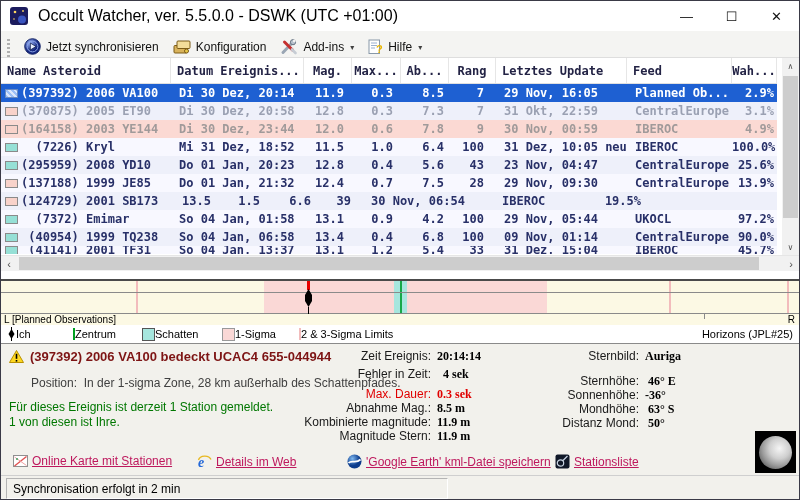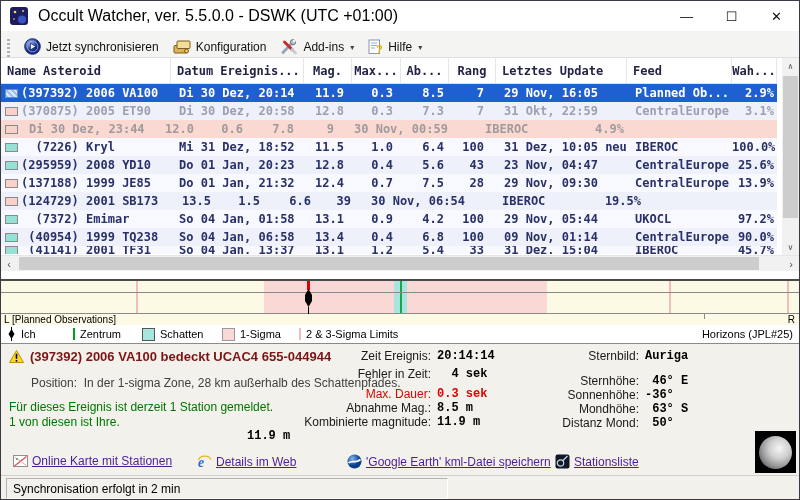--- a/index.html
+++ b/index.html
@@ -72,46 +72,46 @@
   .hline{position:absolute;left:0;right:0;height:1px;background:#8a8a8a;}
   .hl1{top:11px}.hl2{top:32px}
   .ctick{position:absolute;left:703px;top:33px;width:1px;height:5px;background:#8a8a8a;}
   .marker{position:absolute;left:303px;top:0;}
   .lab-l{position:absolute;left:3px;bottom:0;font-size:10px;color:#000;}
   .lab-r{position:absolute;right:4px;bottom:0;font-size:10px;color:#000;}
 
   
   .legendrow{position:absolute;top:324px;left:0;right:0;height:19px;background:#fff;border-bottom:1px solid #8a8a8a;
              font-size:11px;color:#000;box-sizing:border-box;}
-  .lg{position:absolute;top:0;height:18px;display:flex;align-items:center;gap:5px;white-space:nowrap;}
+  .lg{position:absolute;top:0;height:18px;display:flex;align-items:center;white-space:nowrap;}
   .lg-ich{left:6px}.lg-zentrum{left:72px}.lg-schatten{left:141px}.lg-sigma1{left:221px}.lg-sigma23{left:298px}
   .lg-source{right:6px}
   .sw-green{width:2px;height:12px;background:#00a020;}
   .sw-teal{width:11px;height:11px;background:#a6e6de;border:1px solid #555;}
   .sw-pink{width:11px;height:11px;background:#fad8d6;border:1px solid #999;}
   .sw-pline{width:2px;height:12px;background:#f2bcbc;}
 
   
   .details{position:absolute;top:343px;left:0;right:0;height:131px;background:#f2f1ec;}
   .d-title{position:absolute;left:8px;top:5px;display:flex;align-items:center;gap:6px;
            font-weight:bold;font-size:13px;color:#7d1414;white-space:nowrap;}
   .d-pos{position:absolute;left:30px;top:32px;font-size:12px;color:#404040;white-space:pre;}
   .d-green1{position:absolute;left:8px;top:56px;font-size:12px;color:#007700;}
   .d-green2{position:absolute;left:8px;top:71px;font-size:12px;color:#007700;}
   .d-mid{position:absolute;left:246px;top:5px;width:265px;}
   .d-right{position:absolute;left:470px;top:5px;width:250px;}
   .dfrow{display:flex;height:14px;align-items:center;}
   .dfrow .lbl{width:184px;text-align:right;font-size:12px;color:#1a1a1a;padding-right:6px;white-space:nowrap;}
   .d-right .dfrow .lbl{width:168px;}
-  .dfrow .val{font-family:Liberation Mono, monospace;font-weight:bold;font-size:12px;color:#000;white-space:pre;}
+  .dfrow .val{font-family:Liberation Serif, serif;font-weight:bold;font-size:12px;color:#000;white-space:pre;}
   .gap-a{margin-top:4px}.gap-b{margin-top:6px}.gap-c{margin-top:11px}
   .alert .lbl,.alert .val{color:#e00000;}
 
   
-  .link{position:absolute;top:453px;display:flex;align-items:center;gap:4px;font-size:12px;color:#4c1d95;
+  .link{position:absolute;top:453px;display:flex;align-items:center;gap:4px;font-size:12px;color:#be185d;
         text-decoration:none;white-space:nowrap;}
   .link span{text-decoration:underline;}
   .lk1{left:12px}.lk2{left:196px}.lk3{left:346px}.lk4{left:554px}
   .moon{position:absolute;right:3px;top:430px;width:41px;height:42px;background:#000;
         display:flex;align-items:center;justify-content:center;}
   .moon-disc{width:33px;height:33px;border-radius:50%;
              background:radial-gradient(circle at 62% 38%,#f5f5f5 0%,#cfcfcf 35%,#9a9a9a 60%,#5a5a5a 85%,#222 100%);}
   .statusbar{position:absolute;left:0;right:0;top:474px;height:24px;background:#f2f1ec;border-top:1px solid #cfcfcf;}
   .status-cell{position:absolute;left:5px;top:2px;width:434px;height:19px;background:#f2f1ec;
                border:1px solid #b4b4b4;border-right-color:#fff;border-bottom-color:#fff;
@@ -216,20 +216,21 @@
     <span class="c cm">12.8</span>
     <span class="c cx">0.3</span>
     <span class="c ca">7.3</span>
     <span class="c cr">7</span>
     <span class="c cu">31 Okt, 22:59</span>
     <span class="c cf">CentralEurope</span>
     <span class="c cw">3.1%</span>
   </div>
         <div class="trow past-alert">
     <span class="c ci"><span class="row-icon ic-pink"></span></span>
+    <span class="c cn">(164158) 2003 YE144</span>
     <span class="c cd">Di 30 Dez, 23:44</span>
     <span class="c cm">12.0</span>
     <span class="c cx">0.6</span>
     <span class="c ca">7.8</span>
     <span class="c cr">9</span>
     <span class="c cu">30 Nov, 00:59</span>
     <span class="c cf">IBEROC</span>
     <span class="c cw">4.9%</span>
   </div>
         <div class="trow odd">
@@ -407,20 +408,21 @@
         </div>
       <div class="dfrow">
           <span class="lbl">Abnahme Mag.:</span>
           <span class="val">8.5 m</span>
         </div>
       <div class="dfrow">
           <span class="lbl">Kombinierte magnitude:</span>
           <span class="val">11.9 m</span>
         </div>
       <div class="dfrow">
+          <span class="lbl">Magnitude Stern:</span>
           <span class="val">11.9 m</span>
         </div>
     </div>
 
     <div class="d-right">
       <div class="dfrow">
           <span class="lbl">Sternbild:</span>
           <span class="val">Auriga</span>
         </div>
       <div class="dfrow gap-c">

